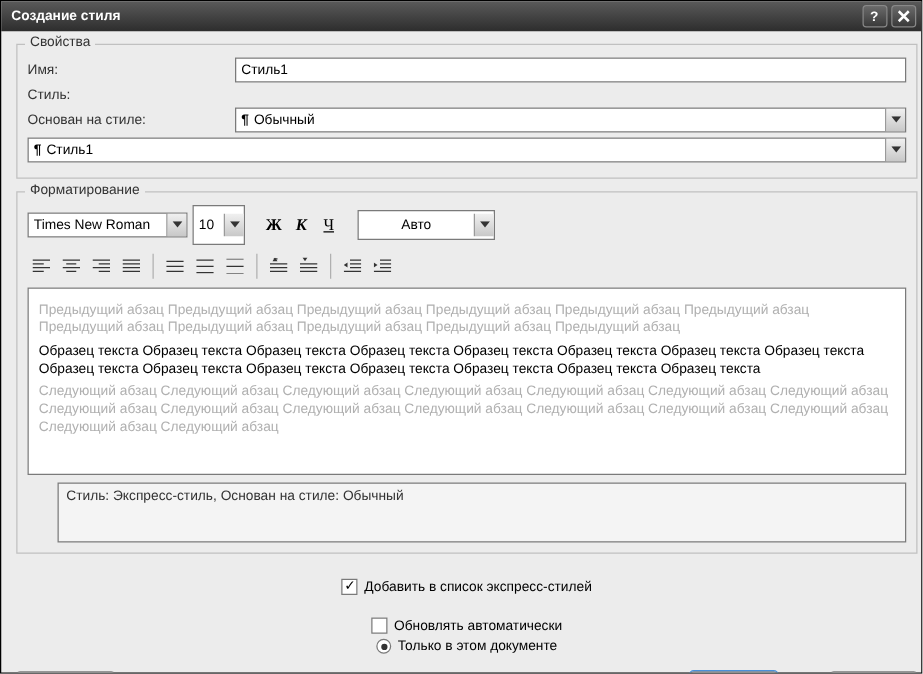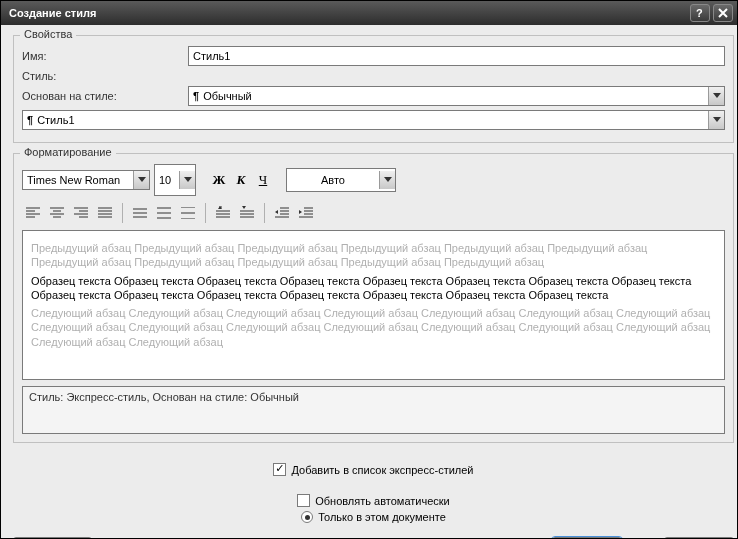--- a/index.html
+++ b/index.html
@@ -28,21 +28,21 @@
 .biu.b { font-weight:bold; }
 .biu.i { font-style:italic; font-weight:bold; }
 .biu.u { text-decoration: underline; }
 .color-select { width: 110px; height:24px; border:1px solid #7a7a7a; background:#fff; display:flex; align-items:center; }
 .toolbar2 { display:flex; align-items:center; gap: 2px; margin-bottom: 6px; }
 .tbtn { width: 22px; height: 22px; display:flex; align-items:center; justify-content:center; cursor:pointer; border:1px solid transparent; }
 .sep { width:1px; height:20px; background:#b0b0b0; margin: 0 4px; }
 .preview { border: 1px solid #7a7a7a; background: #fff; padding: 10px 8px; height: 150px; overflow: hidden; font-family: 'Times New Roman', serif; font-size: 12px; line-height: 1.3; }
 .preview .prev, .preview .next { color: #b0b0b0; }
 .preview .curr { color: #000; margin: 4px 0; }
-.desc { border: 1px solid #7a7a7a; background: #f4f4f4; padding: 4px 6px; margin-top: 6px; height: 48px; color: #333; }
+.desc { border: 1px solid #7a7a7a; background: #f4f4f4; padding: 4px 6px; margin-top: 6px; height: 48px; color: #333; margin-left: 24px; }
 .checks { margin-top: 12px; }
 .checkrow { display:flex; align-items:center; gap: 18px; margin-bottom: 4px; flex-direction: column; }
 .chk { display:flex; align-items:center; gap: 5px; cursor:pointer; }
 .chkbox { width:13px; height:13px; border:1px solid #7a7a7a; background:#fff; display:flex; align-items:center; justify-content:center; }
 .chkbox.checked::after { content:'✓'; font-size:11px; position:relative; top:-1px; }
 .radio { display:flex; align-items:center; gap:5px; cursor:pointer; }
 .radiobox { width:12px; height:12px; border:1px solid #7a7a7a; border-radius:50%; background:#fff; display:flex; align-items:center; justify-content:center; }
 .radiobox.checked::after { content:''; width:5px; height:5px; background:#333; border-radius:50%; }
 .footer { display:flex; align-items:flex-start; margin-top: 10px; gap: 17px; }
 .btn { height: 22px; padding: 0 14px; border: 1px solid #7a7a7a; background: linear-gradient(to bottom,#fdfdfd,#dedede); border-radius: 3px; cursor:pointer; display:flex; align-items:center; gap:4px; }

